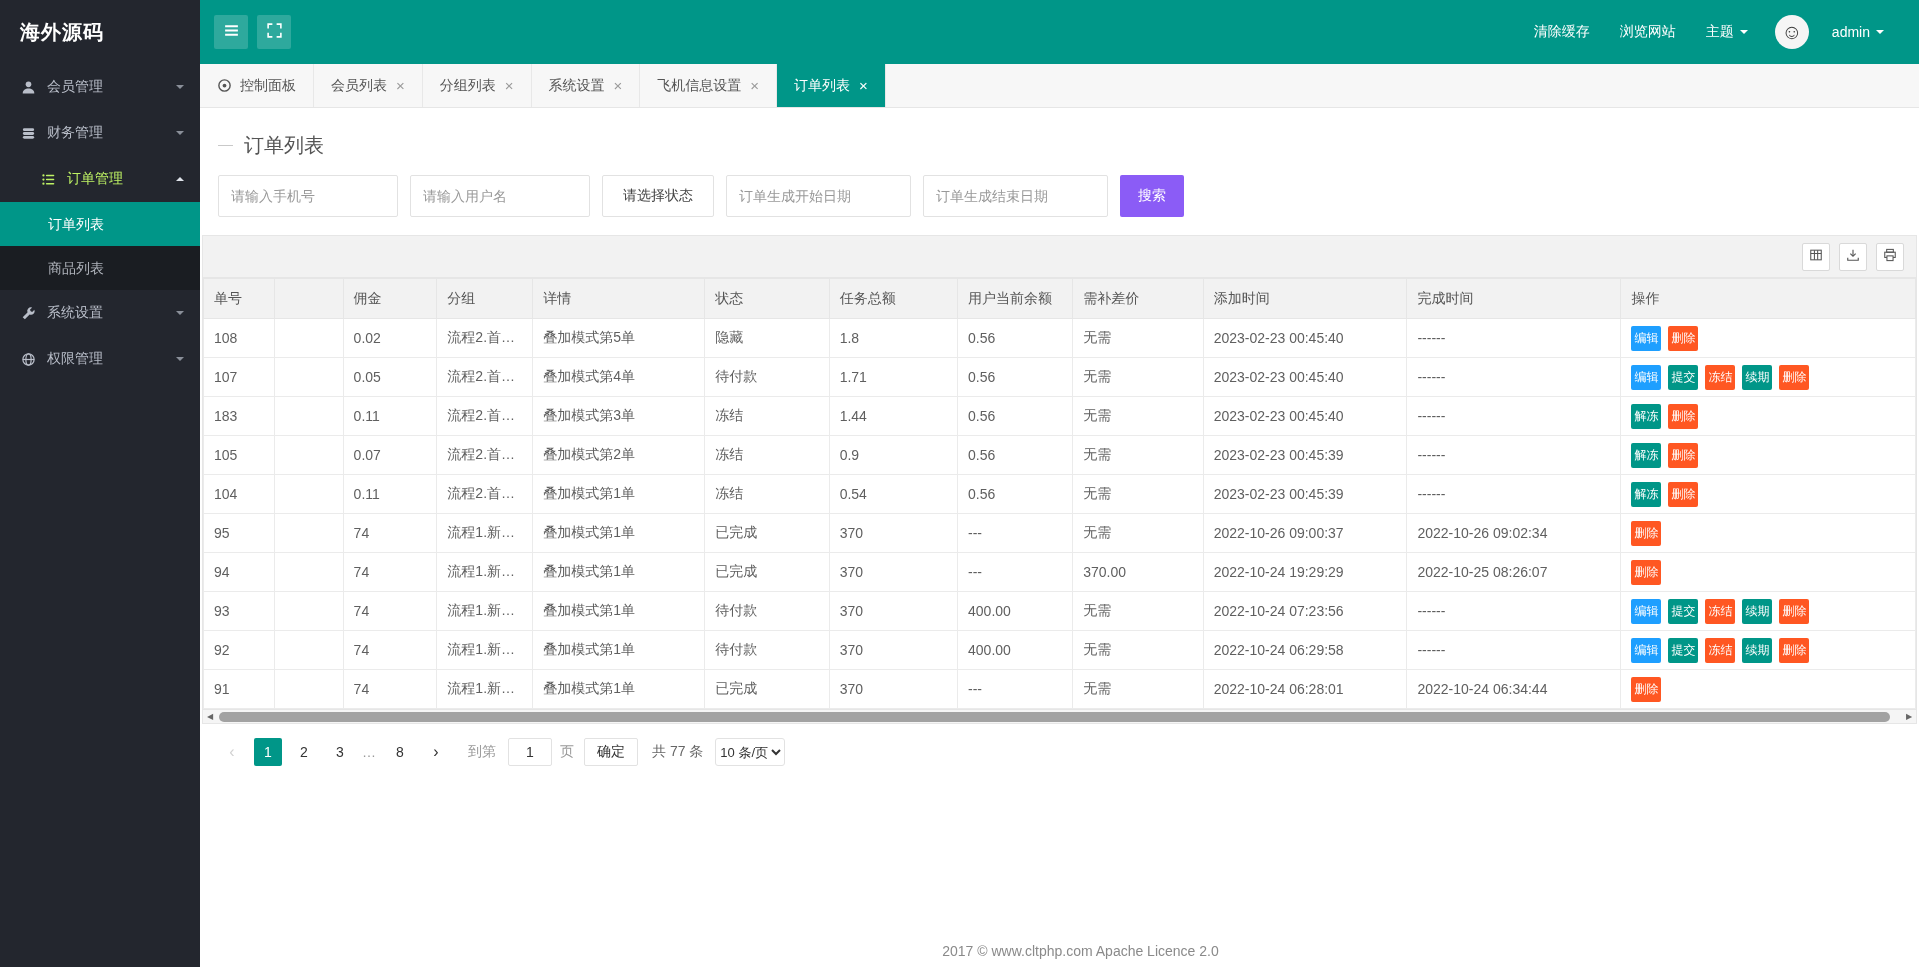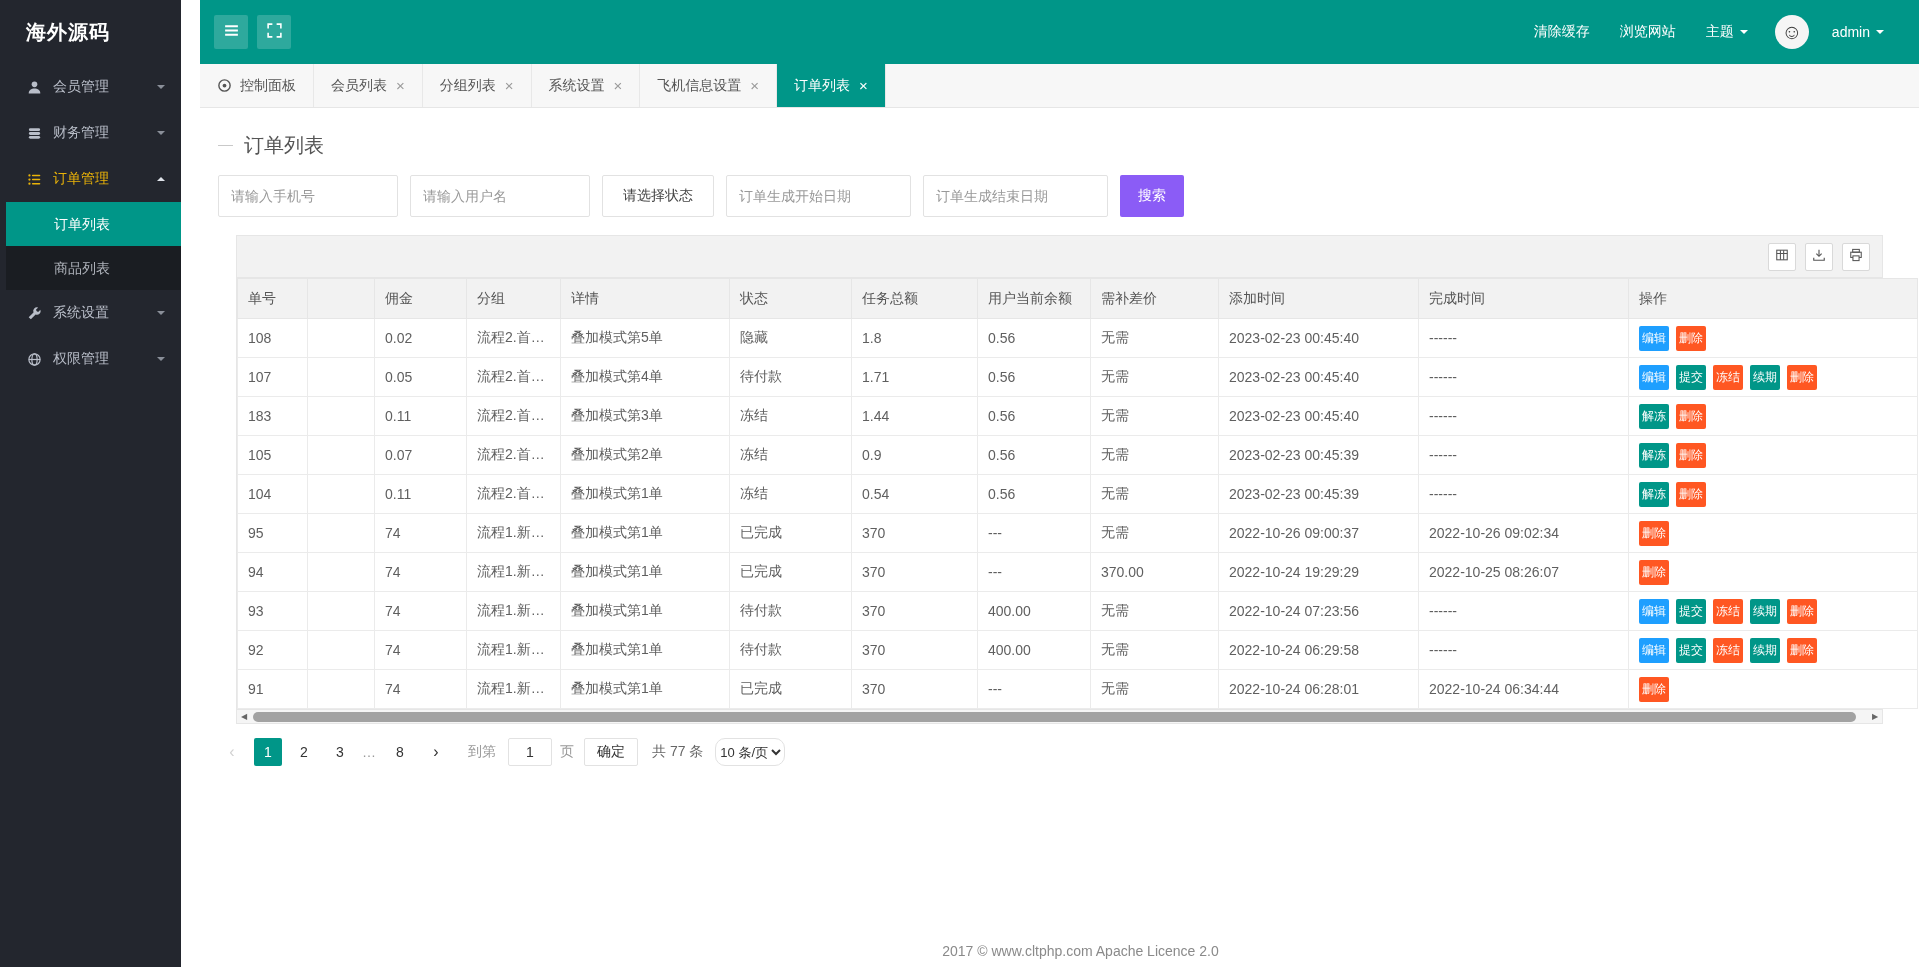--- a/index.html
+++ b/index.html
@@ -1,23 +1,23 @@
 <!DOCTYPE html>
 <html><head>
 <meta charset="utf-8">
 <style>
   * { margin:0; padding:0; box-sizing:border-box; }
   html,body { width:1919px; height:967px; overflow:hidden; }
   body { font-family:"Liberation Sans","DejaVu Sans",sans-serif; font-size:14px; color:#333; background:#fff; position:relative; }
 
   
-  .sidebar { position:absolute; left:0; top:0; width:181px; height:967px; background:#23262e; z-index:5;padding-left:6px; }
+  .sidebar { position:absolute; left:0; top:0; width:200px; height:967px; background:#23262e; z-index:5; }
   .logo { height:64px; line-height:64px; padding-left:20px; color:#fff; font-size:20px; font-weight:bold; letter-spacing:1px; }
   .menu-item { height:46px; display:flex; align-items:center; padding:0 16px 0 20px; color:#b9bec9; cursor:pointer; font-size:14px;font-family:Liberation Serif, serif; }
-  .menu-item.expanded { color:#eab308; }
+  .menu-item.expanded { color:#bef264;margin-left:20px; }
   .mi-icon { width:16px; height:16px; display:inline-flex; align-items:center; justify-content:center; }
   .mi-icon svg { width:15px; height:15px; }
   .mi-label { margin-left:11px; }
   .mi-caret { margin-left:auto; color:#8a8f99; }
   .menu-item.expanded .mi-caret { color:#dfe3ea; }
   .submenu { background:#1a1d22; }
   .submenu-item { height:44px; line-height:44px; padding-left:48px; color:#b0b4bc; cursor:pointer; font-size:14px; }
   .submenu-item.active { background:#009688; color:#fff; }
 
   .caret-down { display:inline-block; width:0; height:0; border-left:4px solid transparent; border-right:4px solid transparent; border-top:4px solid; }
@@ -49,21 +49,21 @@
   .page-title { font-size:20px; font-weight:400; color:#555; }
 
   .filters { display:flex; align-items:center; gap:12px; padding:16px 18px 0; }
   .f-input { height:42px; border:1px solid #e2e2e2; border-radius:2px; padding:0 12px; font-size:14px; color:#333; background:#fff; outline:none; }
   .f-input::placeholder { color:#999; }
   .f-phone,.f-user { width:180px; }
   .f-status { width:112px; display:flex; align-items:center; justify-content:center; color:#444; cursor:pointer; }
   .f-date { width:185px; }
   .search-btn { width:64px; height:42px; background:#8b5cf6; color:#fff; border:none; border-radius:2px; font-size:14px; cursor:pointer; font-family:inherit; }
 
-  .table-card { margin:18px 36px 0; border:1px solid #e6e6e6; }
+  .table-card { margin:18px 2px 0; border:1px solid #e6e6e6; }
   .toolbar { height:42px; background:#f2f2f2; border-bottom:1px solid #e6e6e6; display:flex; align-items:center; justify-content:flex-end; padding-right:12px; gap:9px; }
   .tool-btn { width:28px; height:28px; background:#fff; border:1px solid #d9d9d9; border-radius:2px; display:flex; align-items:center; justify-content:center; color:#555; cursor:pointer; }
   .tool-btn svg { width:14px; height:14px; }
 
   table.grid { width:100%; border-collapse:collapse; table-layout:fixed; }
   .grid th { background:#f2f2f2; height:40px; font-weight:400; text-align:left; padding:0 10px; font-size:14px; color:#555; border:1px solid #e6e6e6; white-space:nowrap; overflow:hidden; }
   .grid td { height:39px; padding:0 10px; font-size:14px; color:#5f5f5f; border:1px solid #ebebeb; white-space:nowrap; overflow:hidden; background:#fff; }
 
   .btn { display:inline-block; height:25px; line-height:25px; padding:0 3px; color:#fff; font-size:12px; border-radius:2px; margin-right:7px; cursor:pointer; }
   .btn-blue { background:#1E9FFF; }
@@ -80,21 +80,21 @@
   .page-btn { min-width:28px; height:28px; line-height:28px; text-align:center; margin-right:8px; color:#333; cursor:pointer; border-radius:2px; padding:0 4px; }
   .page-btn.prev { color:#d2d2d2; font-size:16px; }
   .page-btn.next { color:#333; font-size:16px; }
   .page-btn.current { background:#009688; color:#fff; cursor:default; }
   .page-dots { margin-right:8px; color:#999; letter-spacing:2px; }
   .jump-label { margin:0 4px 0 10px; color:#999; }
   .jump-input { width:44px; height:28px; border:1px solid #e2e2e2; border-radius:2px; text-align:center; font-size:14px; color:#333; outline:none; margin:0 8px; }
   .jump-suffix { color:#999; margin-right:10px; }
   .confirm-btn { height:28px; padding:0 12px; background:#fff; border:1px solid #e2e2e2; border-radius:2px; color:#333; font-size:14px; cursor:pointer; margin-right:14px; font-family:inherit; }
   .total-count { margin-right:12px; color:#666; }
-  .page-size-select { height:28px; border:1px solid #e2e2e2; border-radius:10px; color:#333; background:#fff; font-size:13px; outline:none; font-family:inherit; }
+  .page-size-select { height:28px; border:1px solid #e2e2e2; border-radius:3px; color:#333; background:#fff; font-size:13px; outline:none; font-family:inherit; }
 
   .footer { position:absolute; bottom:8px; left:0; right:0; text-align:center; color:#8a8a8a; font-size:14px;padding-left:42px; }
 </style>
 </head>
 <body>
 
 <div class="app">
 
   <aside class="sidebar">
     <div class="logo">海外源码</div>

